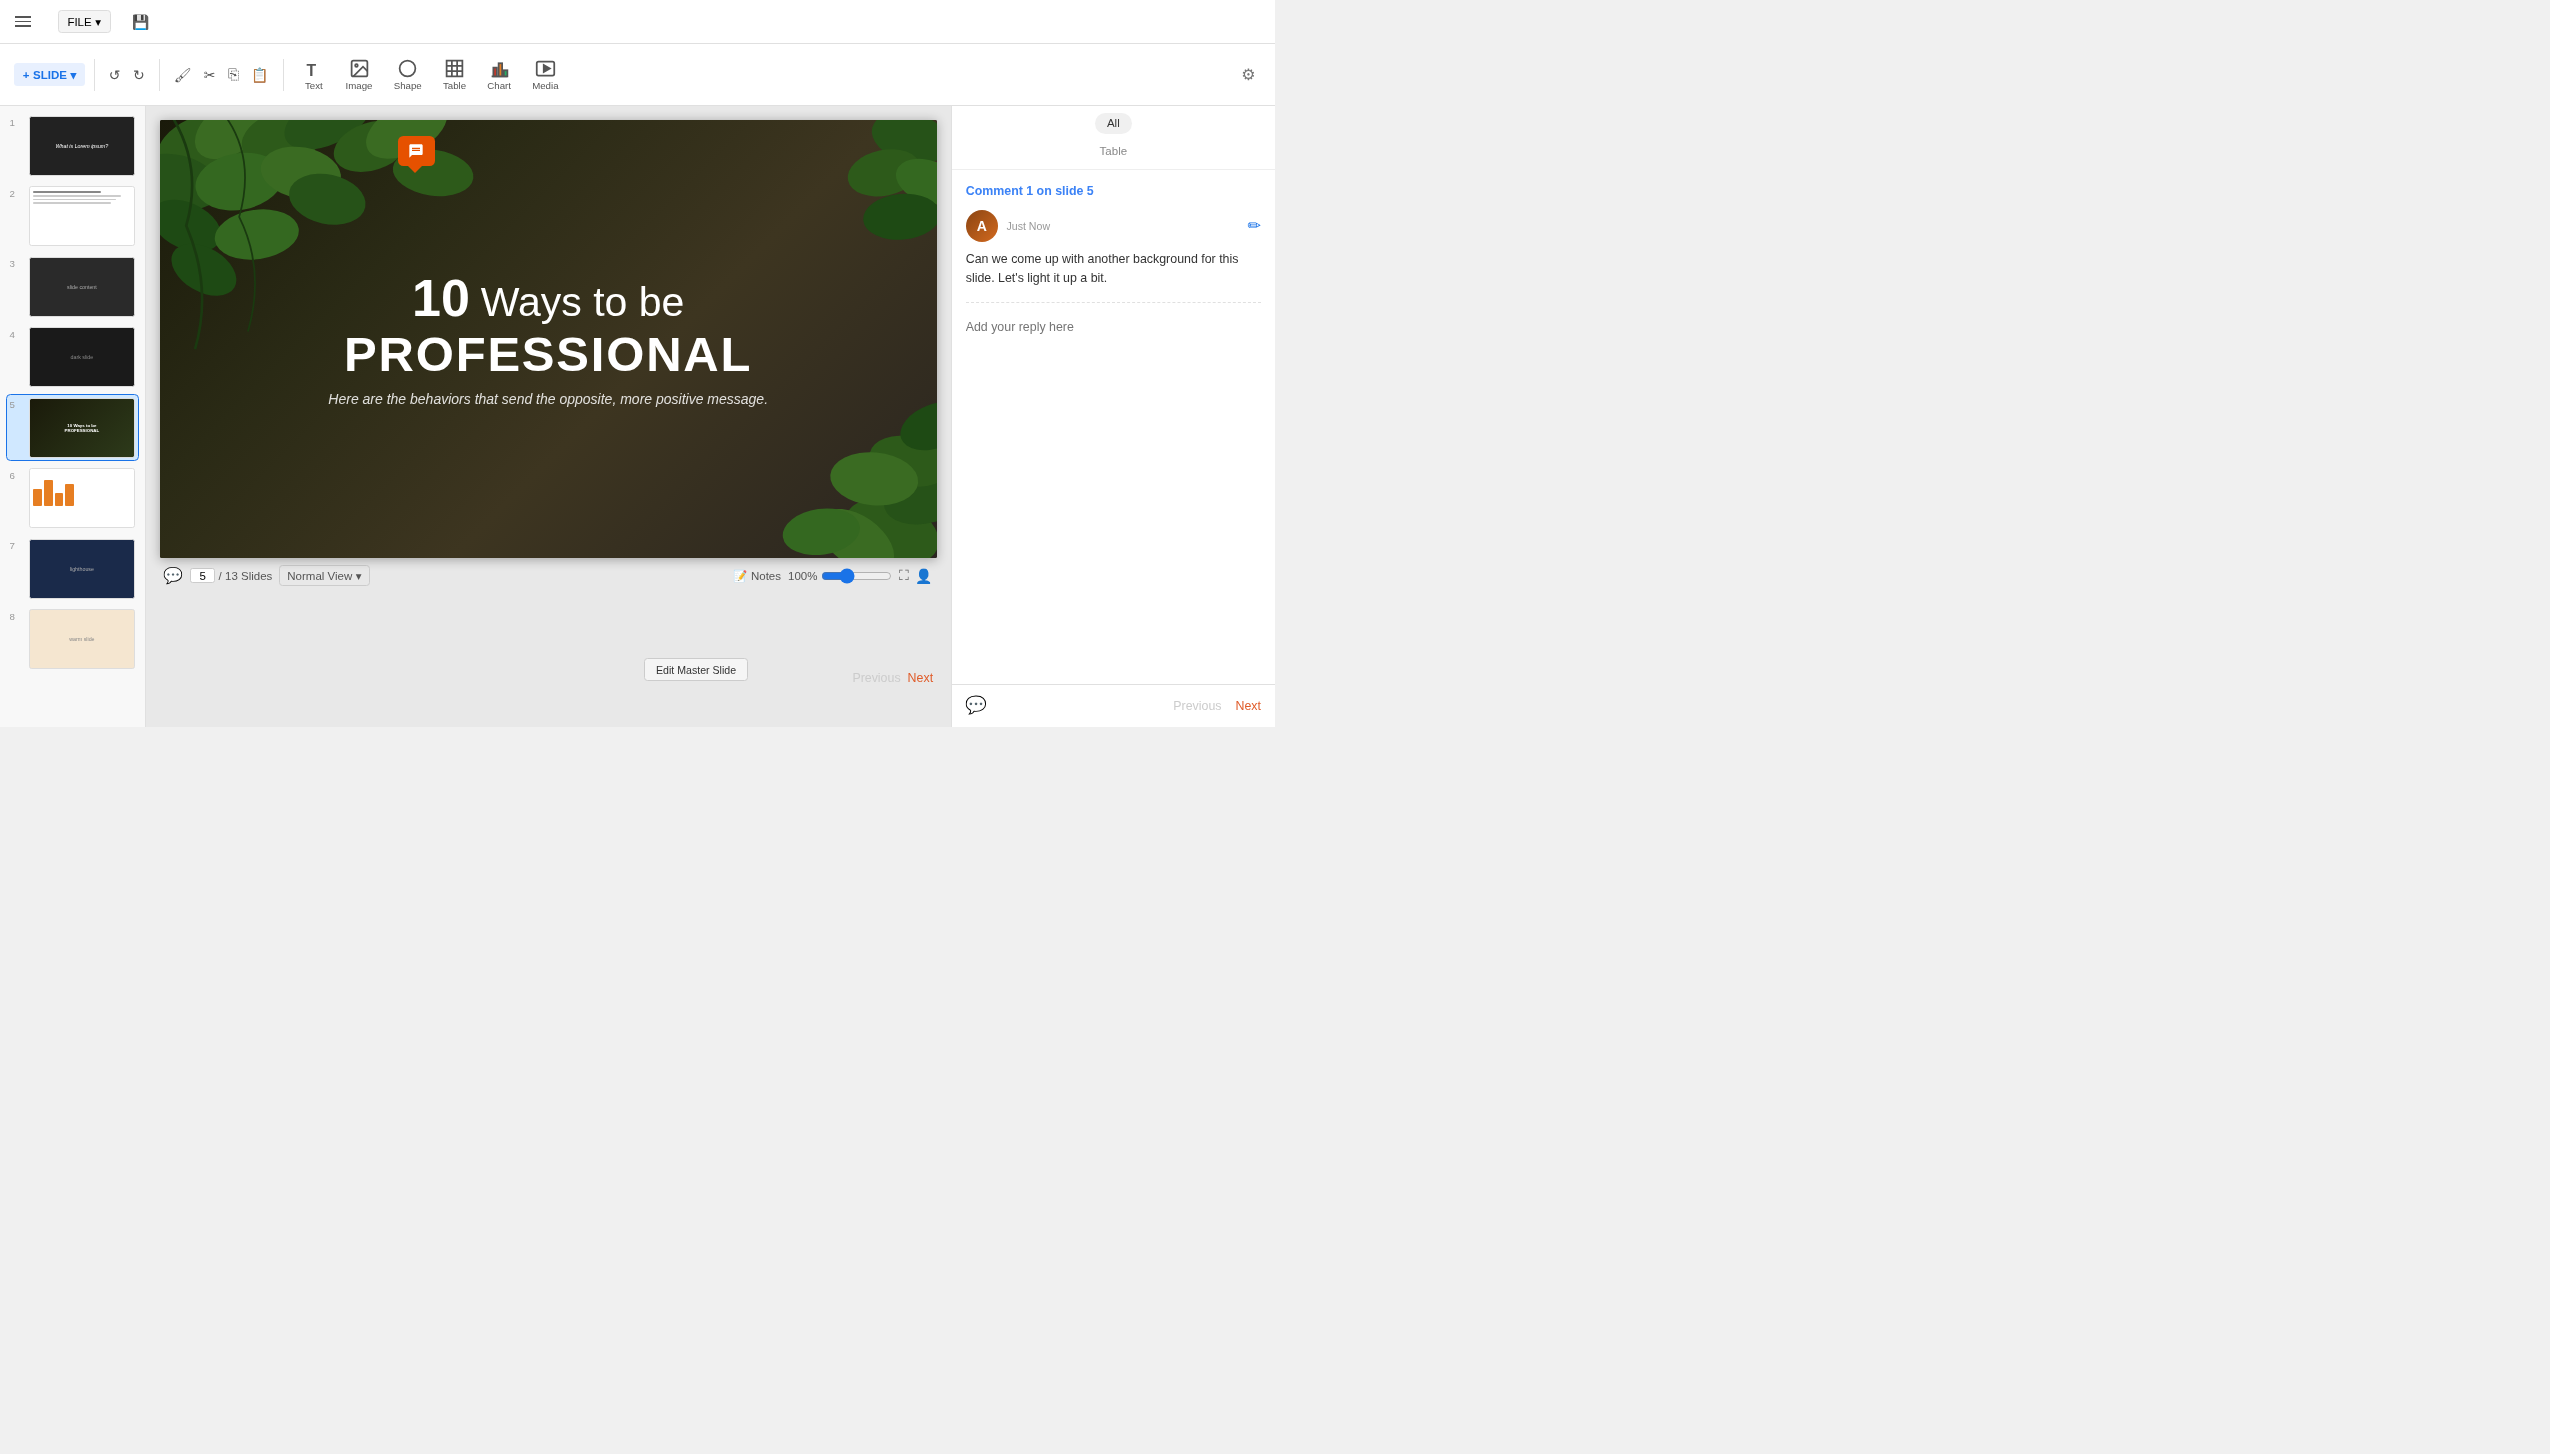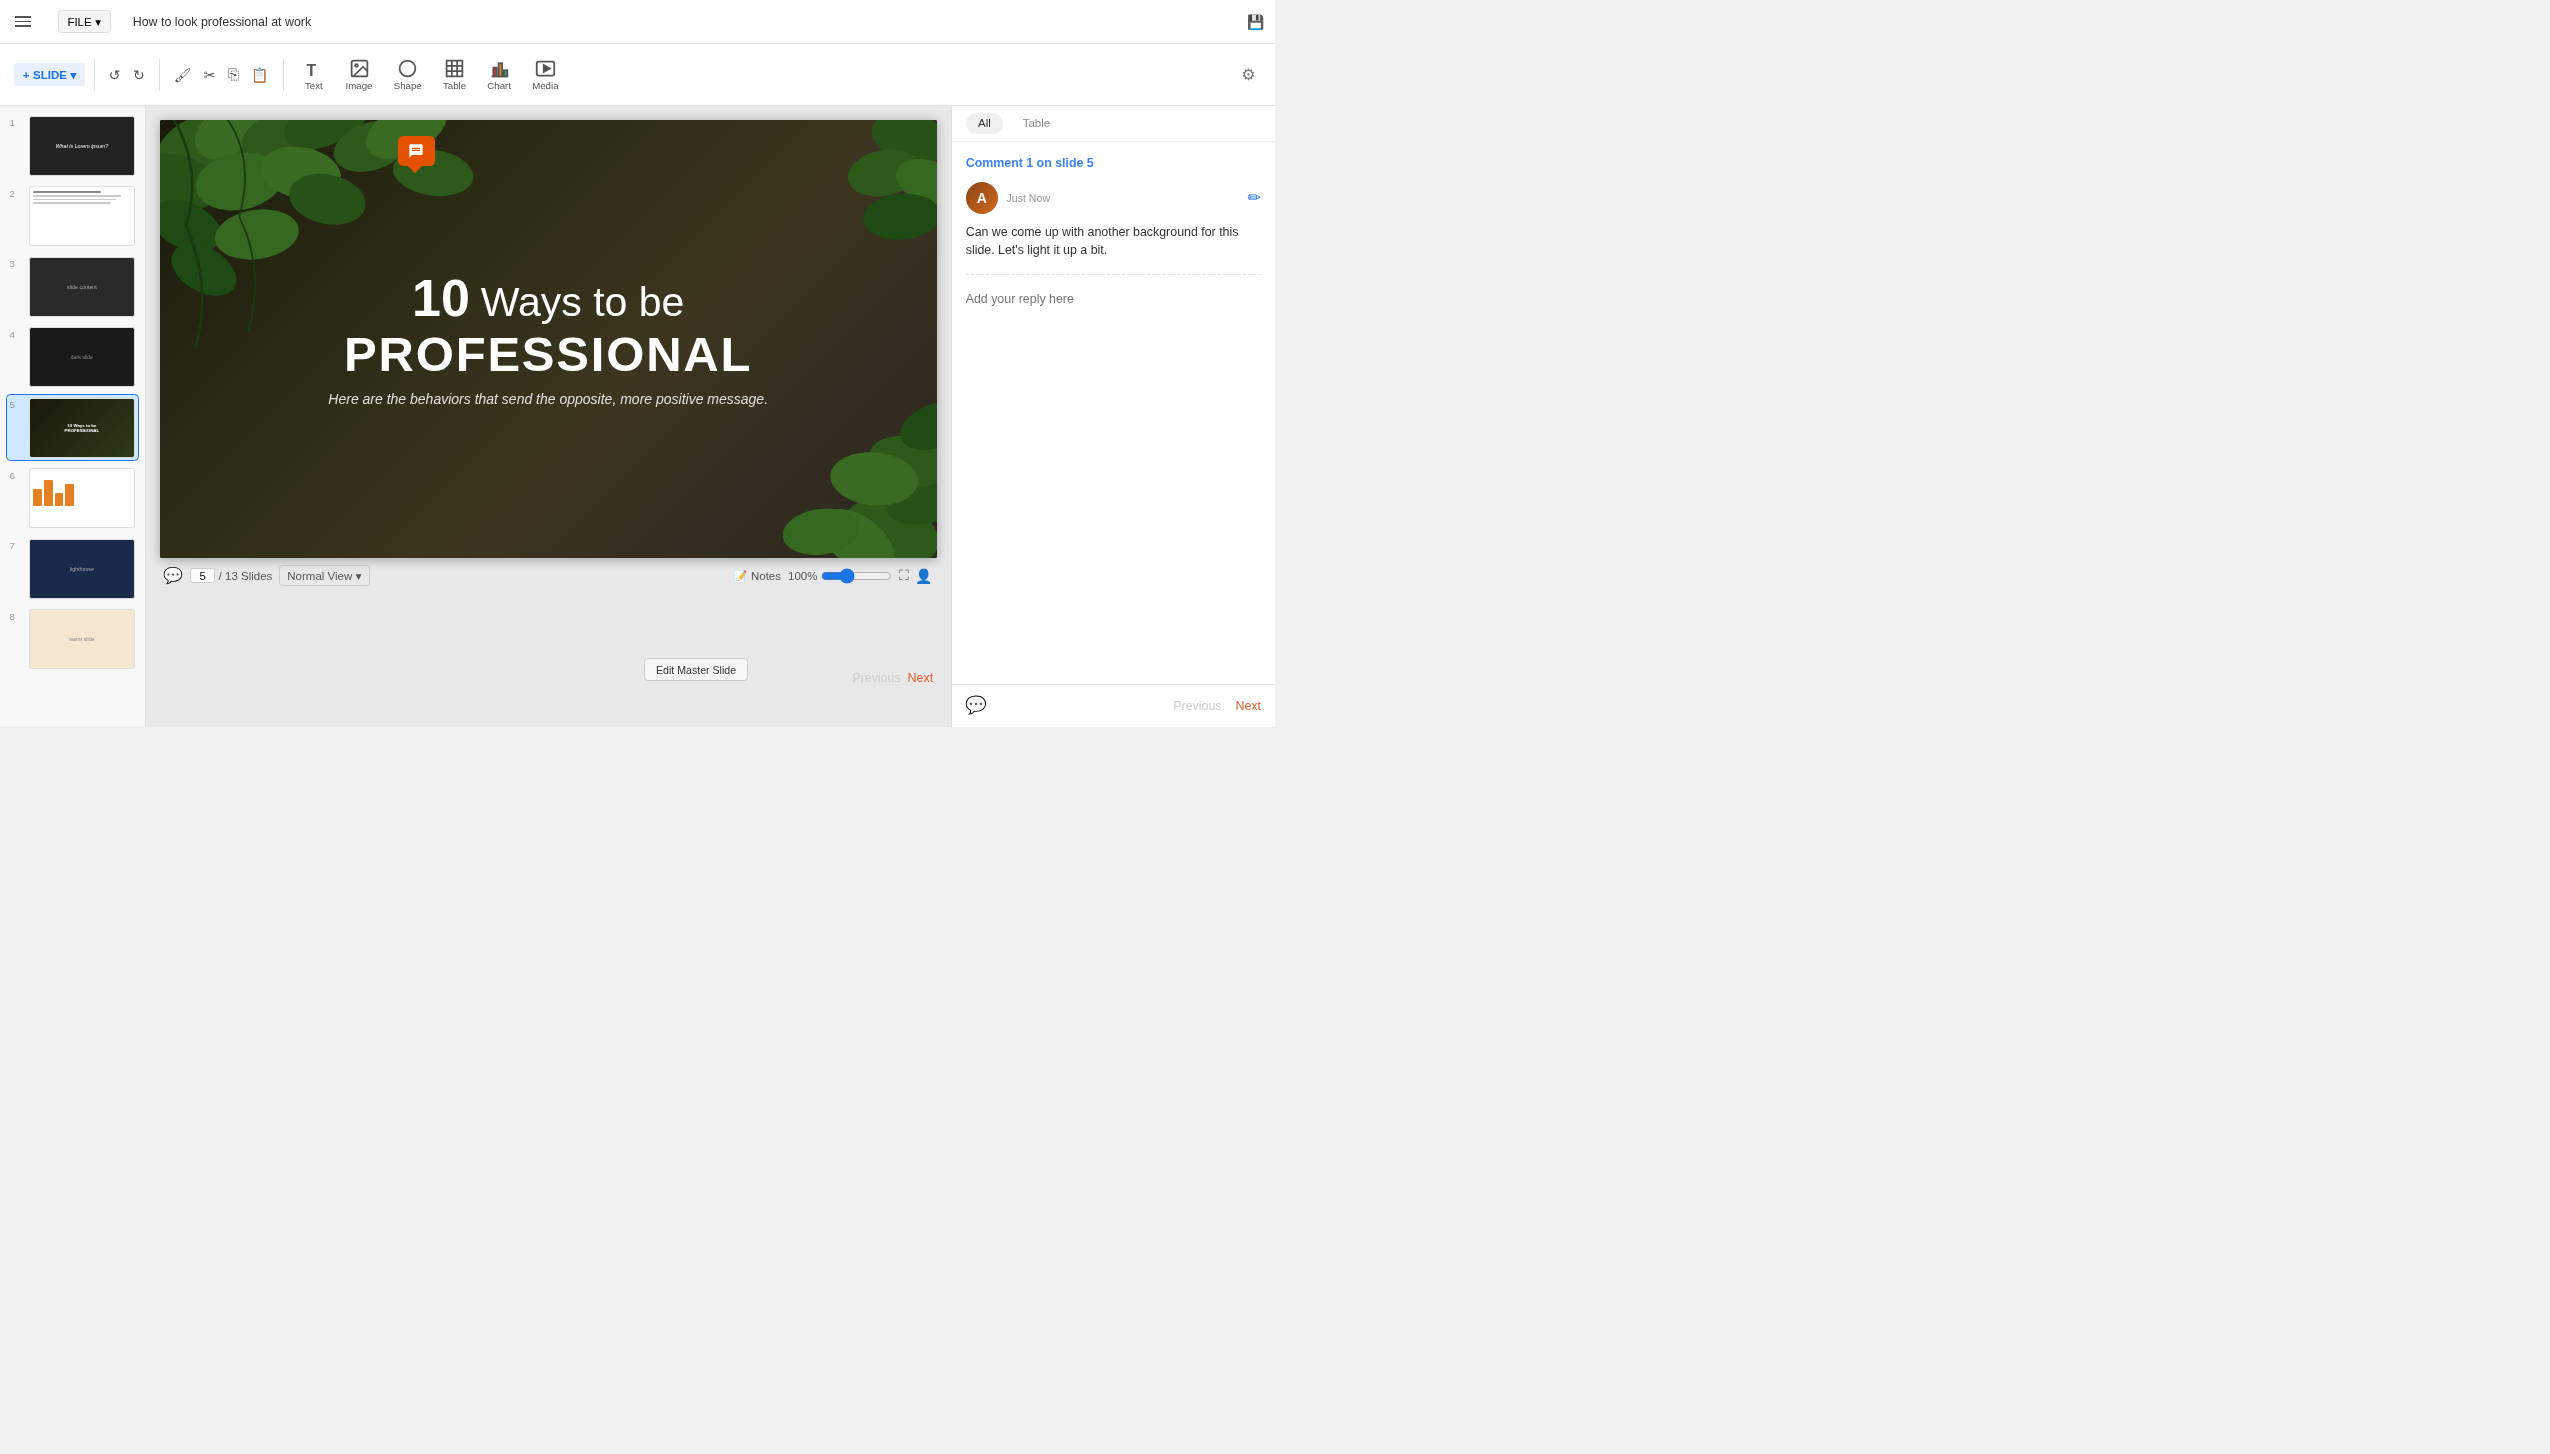--- a/index.html
+++ b/index.html
@@ -77,21 +77,21 @@
     .nav-btn { background: none; border: none; font-size: 12.4px; color: #e05c2a; cursor: pointer; font-weight: 500; }
     .nav-btn.disabled { color: #ccc; cursor: default; }
 
     
     .right-panel { width: 335px; background: #fff; border-left: 0.9px solid #e0e0e0; display: flex; flex-direction: column; }
     .panel-tabs { display: flex; align-items: center; padding: 0 14px; border-bottom: 0.9px solid #e0e0e0; height: 49px; gap: 3.5px; }
     .panel-tab { padding: 14px 10.6px; font-size: 13.2px; color: #666; cursor: pointer; border-bottom: 1.8px solid transparent; }
     .panel-tab.active { color: #e05c2a; border-bottom-color: #e05c2a; font-weight: 500; }
     .panel-tab-action { margin-left: auto; }
     .add-comment-btn { background: none; border: 0.9px solid #ccc; border-radius: 3.5px; padding: 5.3px 8.8px; cursor: pointer; color: #555; font-size: 16px; display: flex; align-items: center; }
-    .filter-row { display: flex; align-items: center; padding: 7px 14px; gap: 7px; border-bottom: 0.9px solid #eee; }
+    .filter-row { display: flex; align-items: center; padding: 7px 14px; gap: 7px; border-bottom: 0.9px solid #eee; flex-direction: column; }
     .filter-btn { padding: 4.4px 12.4px; border-radius: 14px; font-size: 11.5px; cursor: pointer; border: none; }
     .filter-btn.active { background: #f0f0f0; color: #333; font-weight: 500; }
     .filter-btn.inactive { background: none; color: #888; }
     .comment-section { flex: 1; overflow-y: auto; padding: 14px; }
     .comment-header { font-size: 12.4px; font-weight: 600; color: #3b82f6; margin-bottom: 12px; }
     .comment-meta { display: flex; align-items: center; justify-content: space-between; margin-bottom: 8.8px; }
     .comment-avatar { width: 32px; height: 32px; border-radius: 50%; overflow: hidden; background: #ccc; }
     .avatar-img { width: 100%; height: 100%; object-fit: cover; background: linear-gradient(135deg, #8b4513, #d2691e); display: flex; align-items: center; justify-content: center; font-size: 14px; color: white; font-weight: bold; }
     .comment-user-time { display: flex; flex-direction: column; flex: 1; margin-left: 8.8px; }
     .comment-user { font-size: 11.5px; font-weight: 500; color: #333; }
@@ -112,21 +112,20 @@
 <div class="top-bar">
   <div class="apps-icon">
     <span></span>
       <span></span>
       <span></span>
   </div>
   <button class="file-btn">
     <span>FILE</span>
     <span>▾</span>
   </button>
-  <span class="doc-title">How to look professional at work</span>
   <span class="save-icon">💾</span>
 </div>
 
 <div class="toolbar">
   <div class="toolbar-section">
     <button class="slide-btn">
       <span>+</span>
       <span>SLIDE</span>
       <span>▾</span>
     </button>

